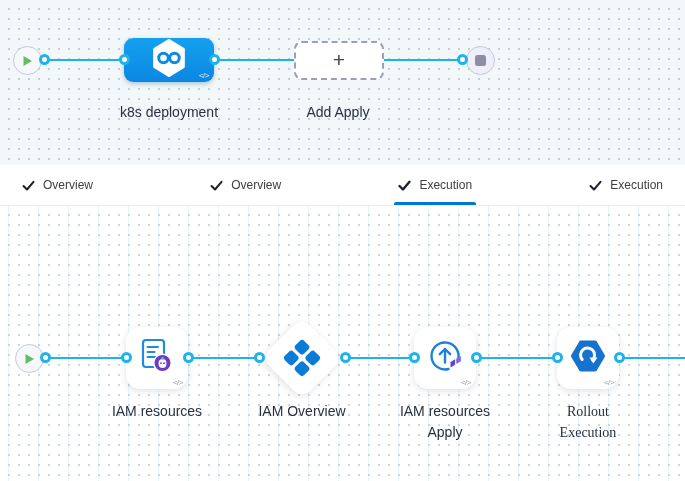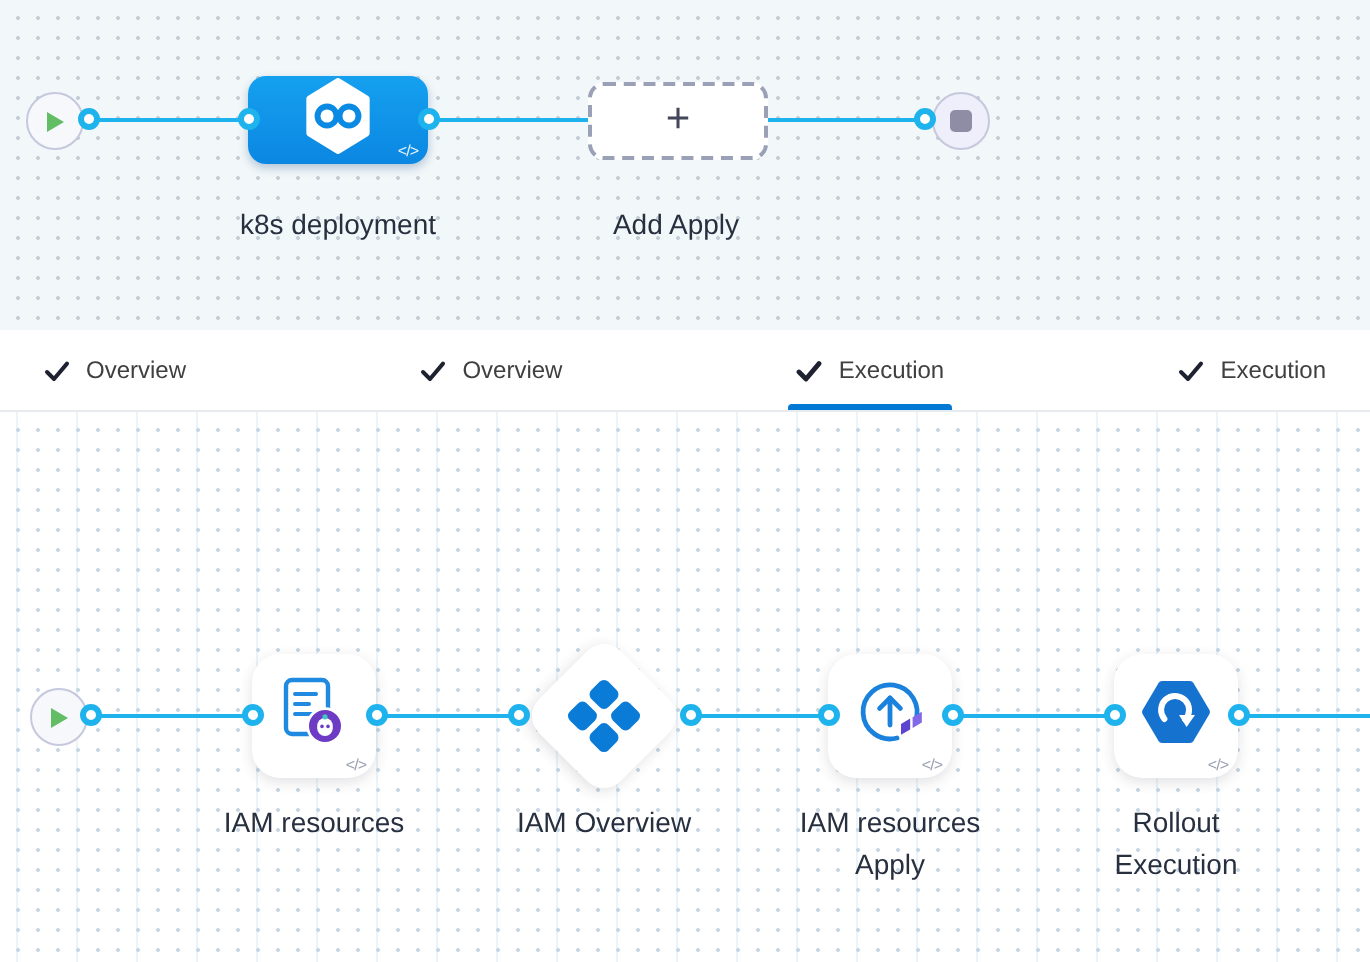--- a/index.html
+++ b/index.html
@@ -249,18 +249,18 @@
   <div class="step-box" style="left:557px;top:121px;">
     <span>
       <svg width="40" height="40" viewBox="0 0 40 40">
         <polygon points="5,20 13,6.5 27,6.5 35,20 27,33.5 13,33.5" fill="#1572ce" stroke="#1572ce" stroke-width="4" stroke-linejoin="round"></polygon>
         <path d="M 14.2 23.5 A 7 7 0 1 1 24.6 23.8" fill="none" stroke="#ffffff" stroke-width="3" stroke-linecap="round"></path>
         <polygon points="21.5,21.5 29.5,21.5 25.3,27.5" fill="#ffffff"></polygon>
       </svg>
     </span>
     <span class="code-glyph gray">&lt;/&gt;</span>
   </div>
-  <div class="node-label" style="left:508px;top:195px;width:160px;">
+  <div class="node-label" style="left:508px;top:195px;width:160px;font-family:Liberation Serif, serif;">
     <div>Rollout</div>
     <div>Execution</div>
   </div>
 
 </div>
 
 </body></html>

